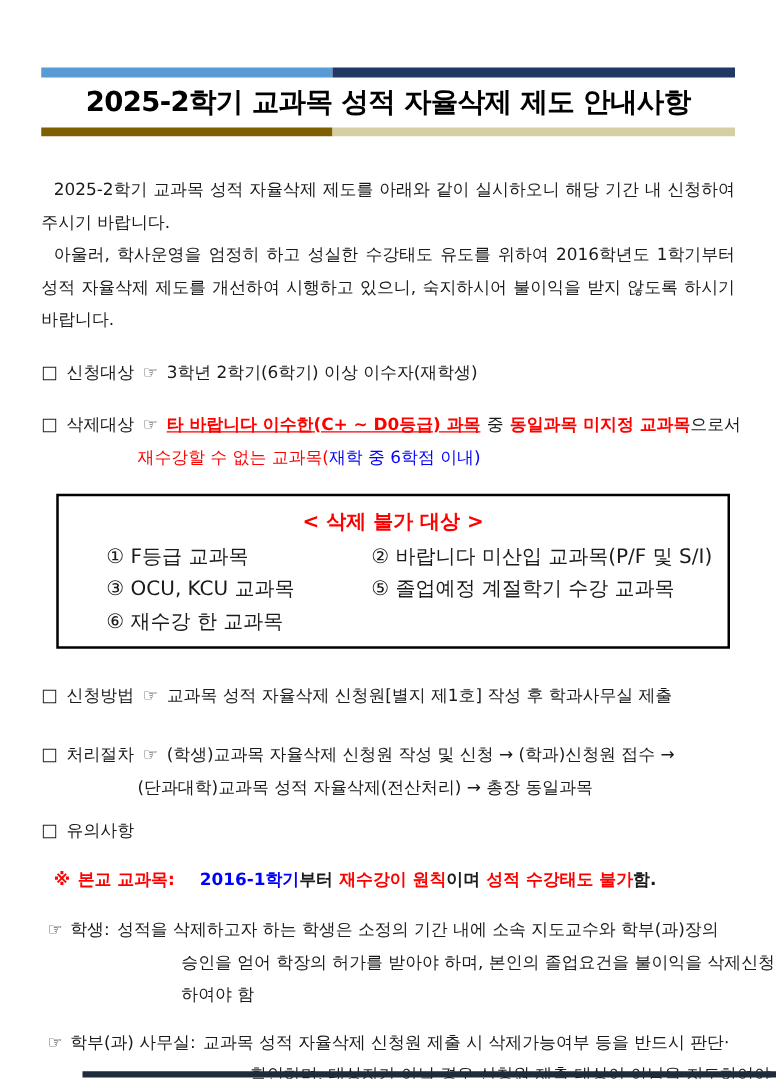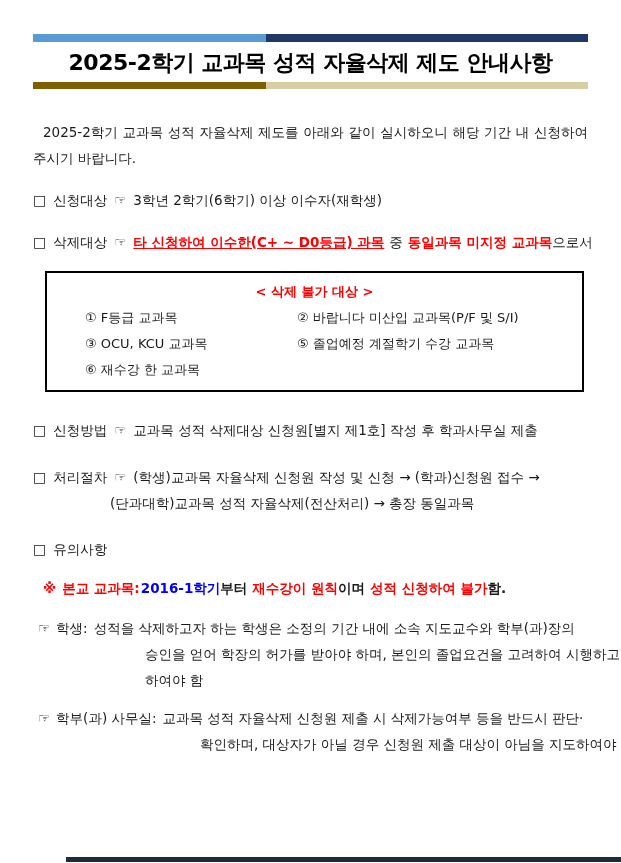--- a/index.html
+++ b/index.html
@@ -8,21 +8,21 @@
     background:#ffffff;
     font-family:"DejaVu Sans",sans-serif;
     color:#1a1a1a;
     position:relative;
     overflow:hidden;
   }
   .page{position:relative;width:621px;height:863px;}
   .content{padding:0 33px;}
 
   
-  .header{padding-top:34px;}
+  .header{padding-top:54px;}
   .bar{display:flex;height:8px;}
   .bar .seg-l{flex:0 0 42%;}
   .bar .seg-r{flex:1;}
   .top-bar .seg-l{background:#5b9bd5;}
   .top-bar .seg-r{background:#1f3864;}
   .gold-bar{height:7px;margin-top:5px;}
   .gold-bar .seg-l{background:#7f6000;}
   .gold-bar .seg-r{background:#d5cfa3;}
   h1.title{
     margin:7px 0 0 0;
@@ -48,21 +48,21 @@
   .red{color:#ff0000;}
   .blue{color:#0000ff;}
   .bold{font-weight:bold;}
   .ul{text-decoration:underline;}
 
   
   .exc-box{
     margin:16px 4px 0 12px;
     border:2px solid #000;
     padding:8px 0 11px 0;
-    font-size:13px;
+    font-size:16px;
   }
   .exc-title{text-align:center;color:#ff0000;font-weight:bold;margin:2px 0 8px 0;}
   .exc-grid{
     display:grid;
     grid-template-columns:212px auto;
     row-gap:8px;
     padding-left:38px;
     line-height:18px;
   }
 
@@ -94,62 +94,66 @@
         <div class="seg-r"></div>
       </div>
       <h1 class="title">2025-2학기 교과목 성적 자율삭제 제도 안내사항</h1>
       <div class="bar gold-bar">
         <div class="seg-l"></div>
         <div class="seg-r"></div>
       </div>
     </div>
 
     <p class="intro first">2025-2학기 교과목 성적 자율삭제 제도를 아래와 같이 실시하오니 해당 기간 내 신청하여 주시기 바랍니다.</p>
+    <p class="intro">아울러, 학사운영을 엄정히 하고 성실한 수강태도 유도를 위하여 2016학년도 1학기부터 성적 자율삭제 제도를 개선하여 시행하고 있으니, 숙지하시어 불이익을 받지 않도록 하시기 바랍니다.</p>
 
     <div class="item">
       <span class="bullet">□</span><span class="label">신청대상</span><span class="pointer">☞</span><span>3학년 2학기(6학기) 이상 이수자(재학생)</span>
     </div>
 
 
     <div class="item">
-      <span class="bullet">□</span><span class="label">삭제대상</span><span class="pointer">☞</span><span class="red bold ul">타 신청하여 이수한(C+ ~ D0등급) 과목</span><span style="margin:0 5px;">중</span><span class="red bold">동일과목 미지정 교과목</span><span>으로서</span>
+      <span class="bullet">□</span><span class="label">삭제대상</span><span class="pointer">☞</span><span class="red bold ul">타 바랍니다 이수한(C+ ~ D0등급) 과목</span><span style="margin:0 5px;">중</span><span class="red bold">동일과목 미지정 교과목</span><span>으로서</span>
+    </div>
+    <div class="cont after-pointer">
+      <span class="red">재수강할 수 없는 교과목(</span><span class="blue">재학 중 6학점 이내)</span>
     </div>
 
     <div class="exc-box">
       <div class="exc-title">&lt; 삭제 불가 대상 &gt;</div>
       <div class="exc-grid">
         <span>① F등급 교과목</span>
         <span>② 바랍니다 미산입 교과목(P/F 및 S/I)</span>
         <span>③ OCU, KCU 교과목</span>
         <span>⑤ 졸업예정 계절학기 수강 교과목</span>
         <span>⑥ 재수강 한 교과목</span>
       </div>
     </div>
 
     <div class="item" style="margin-top:26px;">
-      <span class="bullet">□</span><span class="label">신청방법</span><span class="pointer">☞</span><span>교과목 성적 삭제대상 신청원[별지 제1호] 작성 후 학과사무실 제출</span>
+      <span class="bullet">□</span><span class="label">신청방법</span><span class="pointer">☞</span><span>교과목 성적 자율삭제 신청원[별지 제1호] 작성 후 학과사무실 제출</span>
     </div>
 
     <div class="item" style="margin-top:22px;">
       <span class="bullet">□</span><span class="label">처리절차</span><span class="pointer">☞</span><span>(학생)교과목 자율삭제 신청원 작성 및 신청 → (학과)신청원 접수 →</span>
     </div>
     <div class="cont after-pointer">(단과대학)교과목 성적 자율삭제(전산처리) → 총장 동일과목</div>
 
-    <div class="item" style="margin-top:21px;">
+    <div class="item" style="margin-top:10px;">
       <span class="bullet">□</span><span class="label">유의사항</span>
     </div>
 
     <div class="note bold" style="padding-left:10px;margin-top:13px;">
-      <span class="marker red">※</span><span class="red" style="margin-right:1px;">본교 교과목:</span><span class="blue">2016-1학기</span><span style="margin-right:5px;">부터</span><span class="red">재수강이 원칙</span><span style="margin-right:5px;">이며</span><span class="red">성적 신청하여 불가</span><span>함.</span>
+      <span class="marker red">※</span><span class="red" style="margin-right:20px;">본교 교과목:</span><span class="blue">2016-1학기</span><span style="margin-right:5px;">부터</span><span class="red">재수강이 원칙</span><span style="margin-right:5px;">이며</span><span class="red">성적 수강태도 불가</span><span>함.</span>
     </div>
 
     <div class="note" style="padding-left:5px;margin-top:14px;">
       <span class="marker">☞</span><span class="nlabel">학생:</span><span>성적을 삭제하고자 하는 학생은 소정의 기간 내에 소속 지도교수와 학부(과)장의</span>
     </div>
-    <div class="note-line ind-student">승인을 얻어 학장의 허가를 받아야 하며, 본인의 졸업요건을 고려하여 시행하고</div>
+    <div class="note-line ind-student">승인을 얻어 학장의 허가를 받아야 하며, 본인의 졸업요건을 불이익을 삭제신청</div>
     <div class="note-line ind-student">하여야 함</div>
 
     <div class="note" style="padding-left:5px;margin-top:12px;">
       <span class="marker">☞</span><span class="nlabel">학부(과) 사무실:</span><span>교과목 성적 자율삭제 신청원 제출 시 삭제가능여부 등을 반드시 판단·</span>
     </div>
     <div class="note-line ind-office">확인하며, 대상자가 아닐 경우 신청원 제출 대상이 아님을 지도하여야 함</div>
 
   </div>
 
   <div class="bottom-bar"></div>

